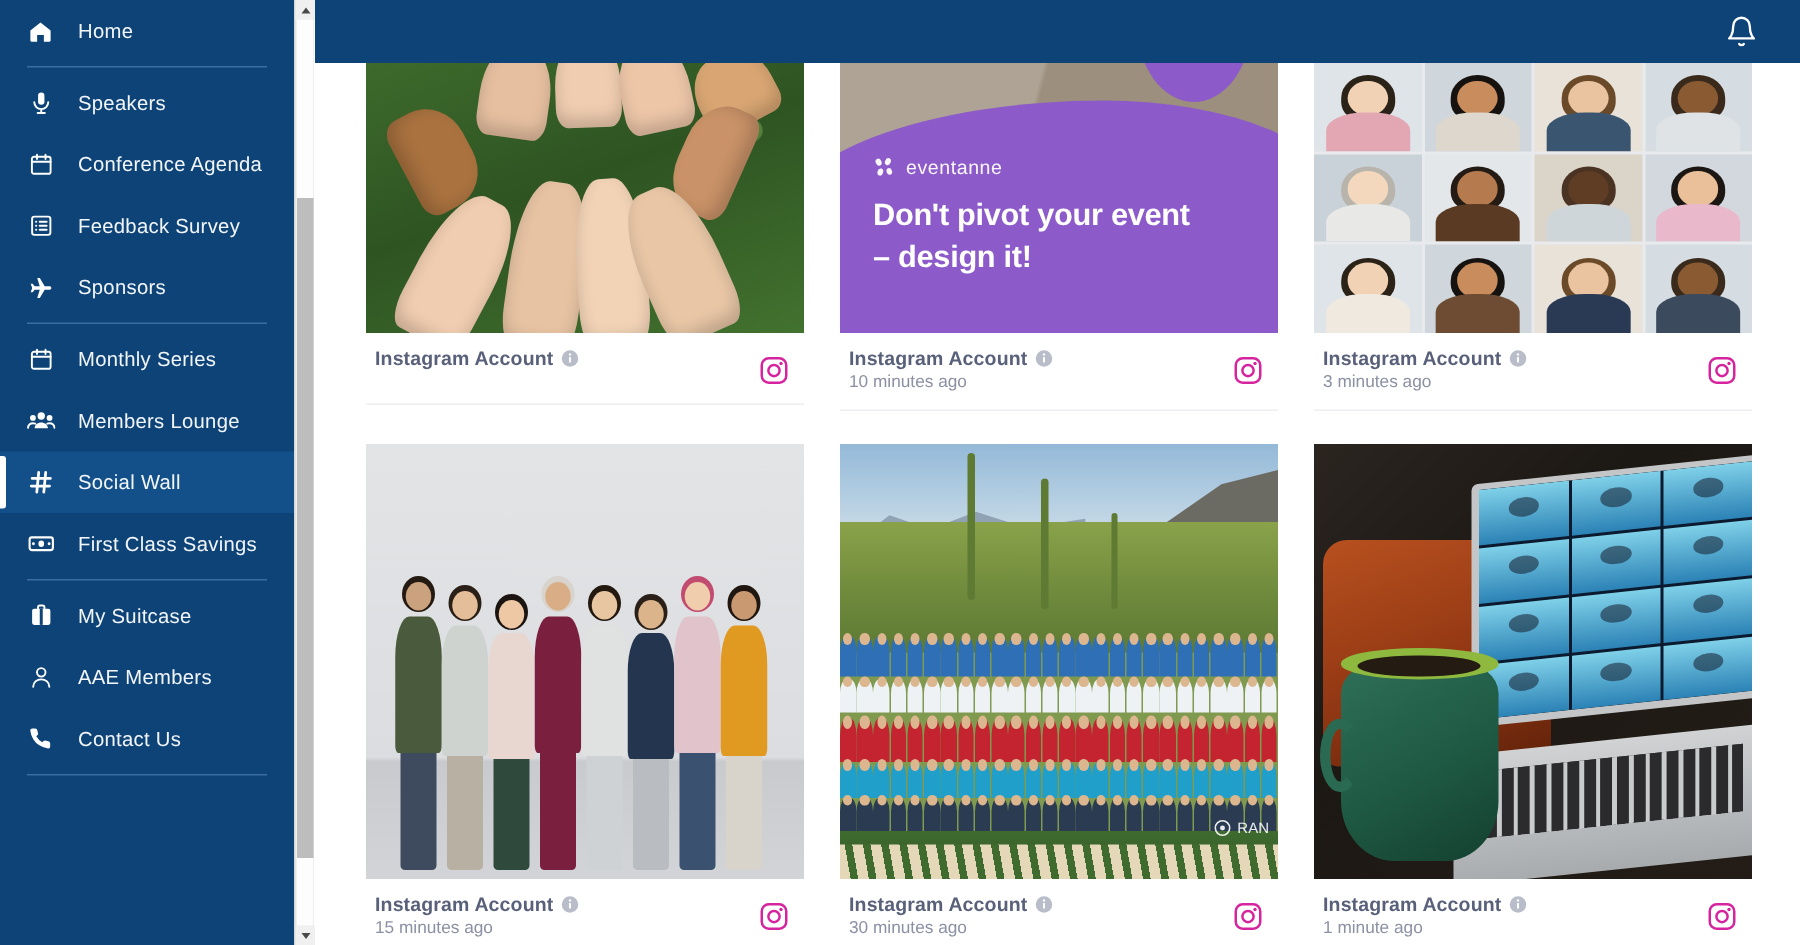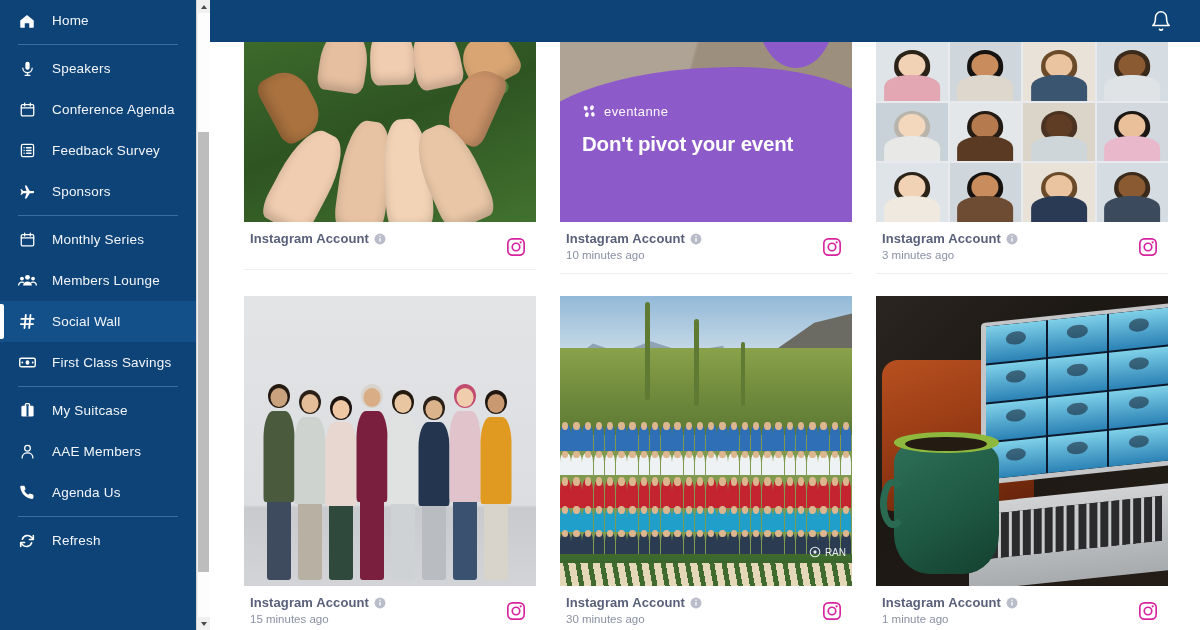--- a/index.html
+++ b/index.html
@@ -327,33 +327,23 @@
             </svg>
           </span>
           <span class="nav-label">AAE Members</span>
         </div>
         <div class="nav-item">
           <span class="nav-ico">
             <svg width="17" height="17" viewBox="0 0 24 24">
               <path d="M20.4 16.4v2.8a1.9 1.9 0 0 1-2.1 1.9 18.6 18.6 0 0 1-8.1-2.9 18.3 18.3 0 0 1-5.6-5.6A18.6 18.6 0 0 1 1.7 4.4 1.9 1.9 0 0 1 3.6 2.3h2.8a1.9 1.9 0 0 1 1.9 1.6c.12.9.35 1.8.67 2.6a1.9 1.9 0 0 1-.43 2l-1.2 1.2a15 15 0 0 0 5.6 5.6l1.2-1.2a1.9 1.9 0 0 1 2-.43c.84.32 1.72.55 2.6.67a1.9 1.9 0 0 1 1.6 1.96z" fill="#fff"></path>
             </svg>
           </span>
-          <span class="nav-label">Agenda Us</span>
+          <span class="nav-label">Contact Us</span>
         </div>
         <div class="nav-div"></div>
-        <div class="nav-item">
-          <span class="nav-ico">
-            <svg width="18" height="18" viewBox="0 0 24 24">
-              <path d="M20.4 4.8v5.2h-5.2" stroke="#fff" stroke-width="2.1" fill="none" stroke-linecap="round" stroke-linejoin="round"></path>
-              <path d="M3.6 19.2V14h5.2" stroke="#fff" stroke-width="2.1" fill="none" stroke-linecap="round" stroke-linejoin="round"></path>
-              <path d="M5.8 9.6A7.2 7.2 0 0 1 18 7.1l2.4 2.3M18.2 14.4A7.2 7.2 0 0 1 6 16.9l-2.4-2.3" stroke="#fff" stroke-width="2.1" fill="none" stroke-linecap="round" stroke-linejoin="round"></path>
-            </svg>
-          </span>
-          <span class="nav-label">Refresh</span>
-        </div>
       </div>
   </nav>
 
   <div id="vscroll">
     <div class="sb-track-w" style="top:13px;height:119px;"></div>
     <div id="sb-thumb"></div>
     <div class="sb-track-w" style="top:572px;height:45px;"></div>
     <div class="sb-arrow top">
         <i></i>
       </div>
@@ -418,20 +408,21 @@
             <svg width="15" height="15" viewBox="0 0 16 16">
               <ellipse cx="4" cy="4.4" rx="2" ry="2.6" fill="#ffffff" transform="rotate(-28 4 4.4)"></ellipse>
               <ellipse cx="10.6" cy="4" rx="2" ry="2.6" fill="#ffffff" transform="rotate(24 10.6 4)"></ellipse>
               <ellipse cx="5.2" cy="11.4" rx="2" ry="2.6" fill="#ffffff" transform="rotate(16 5.2 11.4)"></ellipse>
               <ellipse cx="11.6" cy="11" rx="1.9" ry="2.4" fill="#ffffff" transform="rotate(-20 11.6 11)"></ellipse>
             </svg>
             <span>eventanne</span>
           </div>
           <div class="ev-head">
             <div>Don't pivot your event</div>
+            <div>– design it!</div>
           </div>
         </div>
         <div class="caption">
           <div class="cap-left">
             <div class="cap-title">
               <span>Instagram Account</span>
               <svg class="info-ico" viewBox="0 0 16 16">
                 <circle cx="8" cy="8" r="7.3" fill="#b9bcc9"></circle>
                 <rect x="7.1" y="6.6" width="1.8" height="5" fill="#ffffff" rx=".6"></rect>
                 <circle cx="8" cy="4.4" r="1.05" fill="#ffffff"></circle>

